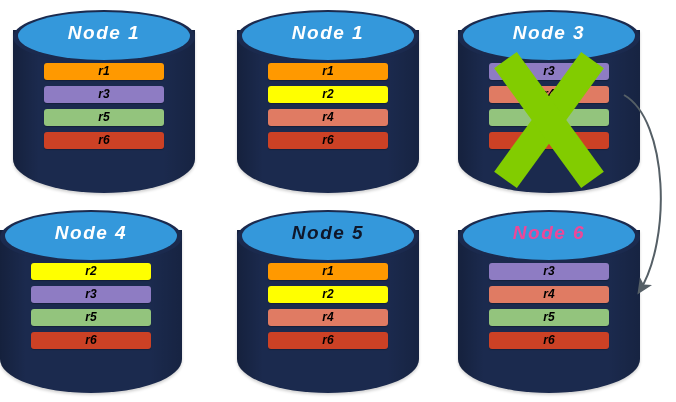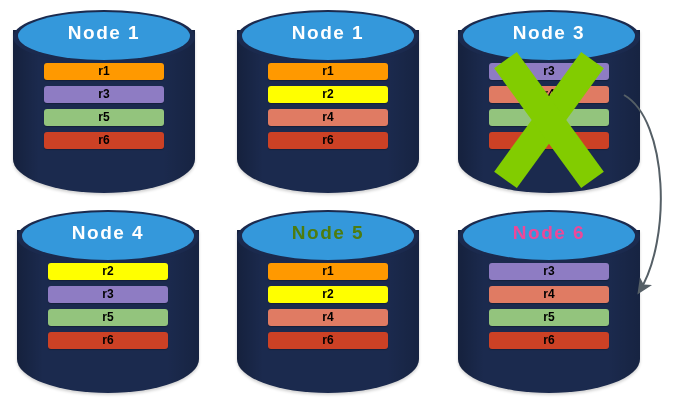--- a/index.html
+++ b/index.html
@@ -20,20 +20,21 @@
     left: 0;
     top: 0;
     width: 676px;
     height: 402px;
   }
 
   .node {
     position: absolute;
     width: 182px;
     height: 190px;
+    font-style: italic;
   }
 
   
   .cyl-body {
     position: absolute;
     left: 0;
     top: 20px;
     width: 182px;
     height: 163px;
     background: #1b2a4e;
@@ -177,39 +178,39 @@
           <div class="record" style="background: rgb(142, 124, 195);">r3</div>
           <div class="record" style="background: rgb(224, 123, 99);">r4</div>
           <div class="record" style="background: rgb(147, 196, 125);">r5</div>
           <div class="record" style="background: rgb(204, 65, 37);">r6</div>
         </div>
         <div class="x-mark">
           <div class="bar a" style="background: rgb(130, 204, 0);"></div>
           <div class="bar b" style="background: rgb(130, 204, 0);"></div>
         </div>
       </div>
-      <div class="node" style="left: 17px; top: 210px;">
+      <div class="node" style="left: 0; top: 210px;">
         <div class="cyl-body" style="background: rgb(27, 42, 78);"></div>
         <div class="cyl-shade"></div>
         <div class="cyl-rim" style="background: rgb(27, 42, 78);"></div>
         <div class="cyl-top" style="background: rgb(52, 152, 219);"></div>
         <div class="node-title" style="color: rgb(255, 255, 255);">Node 4</div>
         <div class="records">
           <div class="record" style="background: rgb(255, 255, 0);">r2</div>
           <div class="record" style="background: rgb(142, 124, 195);">r3</div>
           <div class="record" style="background: rgb(147, 196, 125);">r5</div>
           <div class="record" style="background: rgb(204, 65, 37);">r6</div>
         </div>
       </div>
       <div class="node" style="left: 237px; top: 210px;">
         <div class="cyl-body" style="background: rgb(27, 42, 78);"></div>
         <div class="cyl-shade"></div>
         <div class="cyl-rim" style="background: rgb(27, 42, 78);"></div>
         <div class="cyl-top" style="background: rgb(52, 152, 219);"></div>
-        <div class="node-title" style="color: #4d7c0f;">Node 5</div>
+        <div class="node-title" style="color: #0f172a;">Node 5</div>
         <div class="records">
           <div class="record" style="background: rgb(255, 153, 0);">r1</div>
           <div class="record" style="background: rgb(255, 255, 0);">r2</div>
           <div class="record" style="background: rgb(224, 123, 99);">r4</div>
           <div class="record" style="background: rgb(204, 65, 37);">r6</div>
         </div>
       </div>
       <div class="node" style="left: 458px; top: 210px;">
         <div class="cyl-body" style="background: rgb(27, 42, 78);"></div>
         <div class="cyl-shade"></div>

